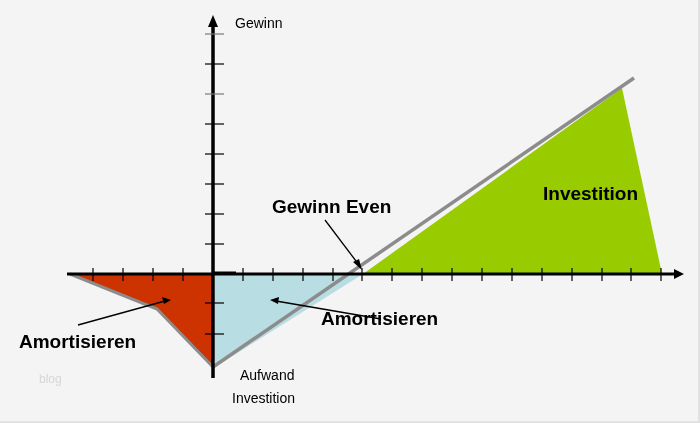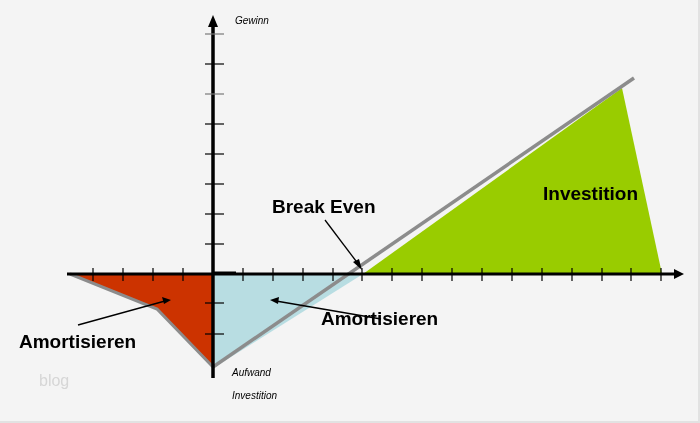--- a/index.html
+++ b/index.html
@@ -1,22 +1,22 @@
 <!DOCTYPE html>
 <html><head>
 <meta charset="utf-8">
 <style>
   html, body { margin: 0; padding: 0; }
   body { width: 700px; height: 423px; background: #f4f4f4; position: relative; overflow: hidden; font-family: "Liberation Sans", sans-serif; }
   .frame { position: absolute; left: 0; top: 0; width: 698px; height: 421px; border-right: 2px solid #e2e2e2; border-bottom: 2px solid #e2e2e2; }
   svg { position: absolute; left: 0; top: 0; }
   .lbl { position: absolute; color: #000; white-space: nowrap; }
-  .small { font-size: 10px; font-style: italic; }
+  .small { font-size: 14px; }
   .big { font-size: 19px; font-weight: bold; }
-  .wm { position: absolute; font-size: 16px; color: #d6d6d6; }
+  .wm { position: absolute; font-size: 12px; color: #d6d6d6; }
 </style>
 </head>
 <body>
 
 <div class="frame"></div>
 
 <svg width="700" height="423" viewBox="0 0 700 423">
 
   <polygon points="70,274 157,309 212,366 212,274" fill="#cc3300"></polygon>
   <polygon points="215,274 215,367 363,274" fill="#b8dde2"></polygon>
@@ -73,21 +73,21 @@
     <line x1="78" y1="325" x2="165" y2="301" stroke="#000" stroke-width="1.3"></line>
     <polygon points="171,300 162,297 164,304" fill="#000"></polygon>
   </g>
   <g>
     <line x1="381" y1="319" x2="276" y2="301" stroke="#000" stroke-width="1.3"></line>
     <polygon points="270,300 279,297 278,304" fill="#000"></polygon>
   </g>
 </svg>
 
 <div class="lbl small" style="left:235px; top:15px;">Gewinn</div>
-<div class="lbl small" style="left:232px; top:367px;">Aufwand</div>
+<div class="lbl small" style="left:240px; top:367px;">Aufwand</div>
 <div class="lbl small" style="left:232px; top:390px;">Investition</div>
 
-<div class="lbl big" style="left:272px; top:196px;">Break Even</div>
+<div class="lbl big" style="left:272px; top:196px;">Gewinn Even</div>
 <div class="lbl big" style="left:19px; top:331px;">Amortisieren</div>
 <div class="lbl big" style="left:321px; top:308px;">Amortisieren</div>
 <div class="lbl big" style="left:543px; top:183px;">Investition</div>
 
 <div class="wm" style="left:39px; top:372px;">blog</div>
 
 </body></html>

